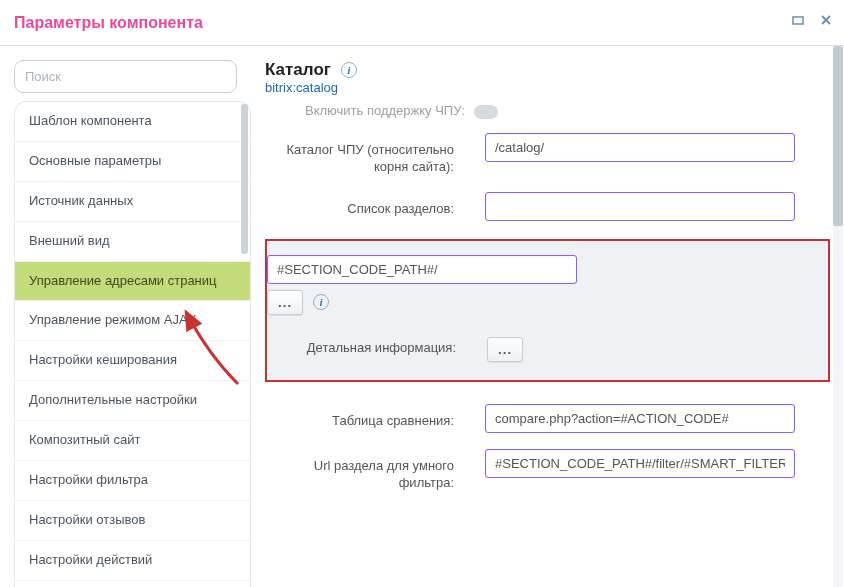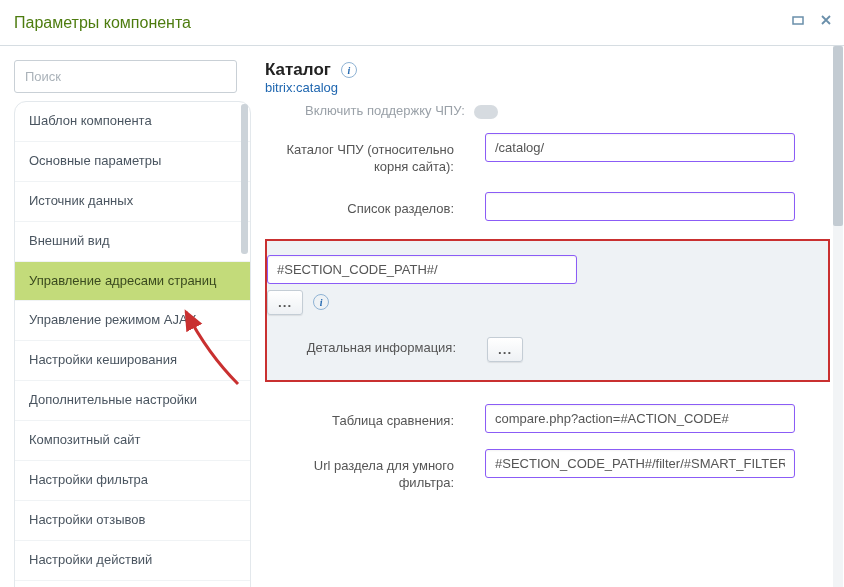--- a/index.html
+++ b/index.html
@@ -1,26 +1,26 @@
 <!DOCTYPE html>
 <html><head>
 <meta charset="utf-8">
 <style>
 * { box-sizing: border-box; margin: 0; padding: 0; }
 body { font-family: Arial, Helvetica, sans-serif; font-size: 13px; color: #333; background: #fff; width: 844px; height: 587px; overflow: hidden; }
 
 .titlebar { height: 46px; border-bottom: 1px solid #d6dde2; display: flex; align-items: center; padding: 0 14px; position: relative; }
-.titlebar h1 { font-size: 16px; font-weight: normal; color: #4d7c0f; }
+.titlebar h1 { font-size: 16px; font-weight: bold; color: #ec4899; }
 .titlebar-controls { position: absolute; right: 10px; top: 12px; display: flex; gap: 12px; }
 .win-btn { width: 16px; height: 16px; cursor: pointer; color: #6a8faa; display: flex; align-items: center; justify-content: center; }
 
 .body-wrap { display: flex; height: calc(587px - 46px); }
 
 .sidebar { width: 251px; padding: 14px 0 14px 14px; }
-.search-wrap { border: 1px solid #c9d0d6; border-radius: 3px; background: #fff; margin-bottom: 8px; margin-right: 14px;}
+.search-wrap { border: 1px solid #c9d0d6; border-radius: 9px; background: #fff; margin-bottom: 8px; margin-right: 14px;}
 .search-input { width: 100%; border: none; outline: none; padding: 8px 10px; font-size: 13px; background: transparent; }
 .search-input::placeholder { color: #aab2b9; }
 
 .nav-container { border: 1px solid #e3e8ec; border-radius: 12px; position: relative; height: 549px; }
 .nav-list { overflow-y: auto; height: 100%; }
 .nav-item { padding: 11px 14px; color: #4a5560; cursor: pointer; border-bottom: 1px solid #f0f3f5; line-height: 1.3; }
 .nav-item.active { background: #c3db7a; color: #3a4a1e; }
 .nav-scrollbar { position: absolute; right: 2px; top: 2px; width: 7px; height: 150px; background: #ccd3d9; border-radius: 3px; }
 
 .arrow-svg { position: absolute; left: 178px; top: 304px; pointer-events: none; z-index: 10; }

